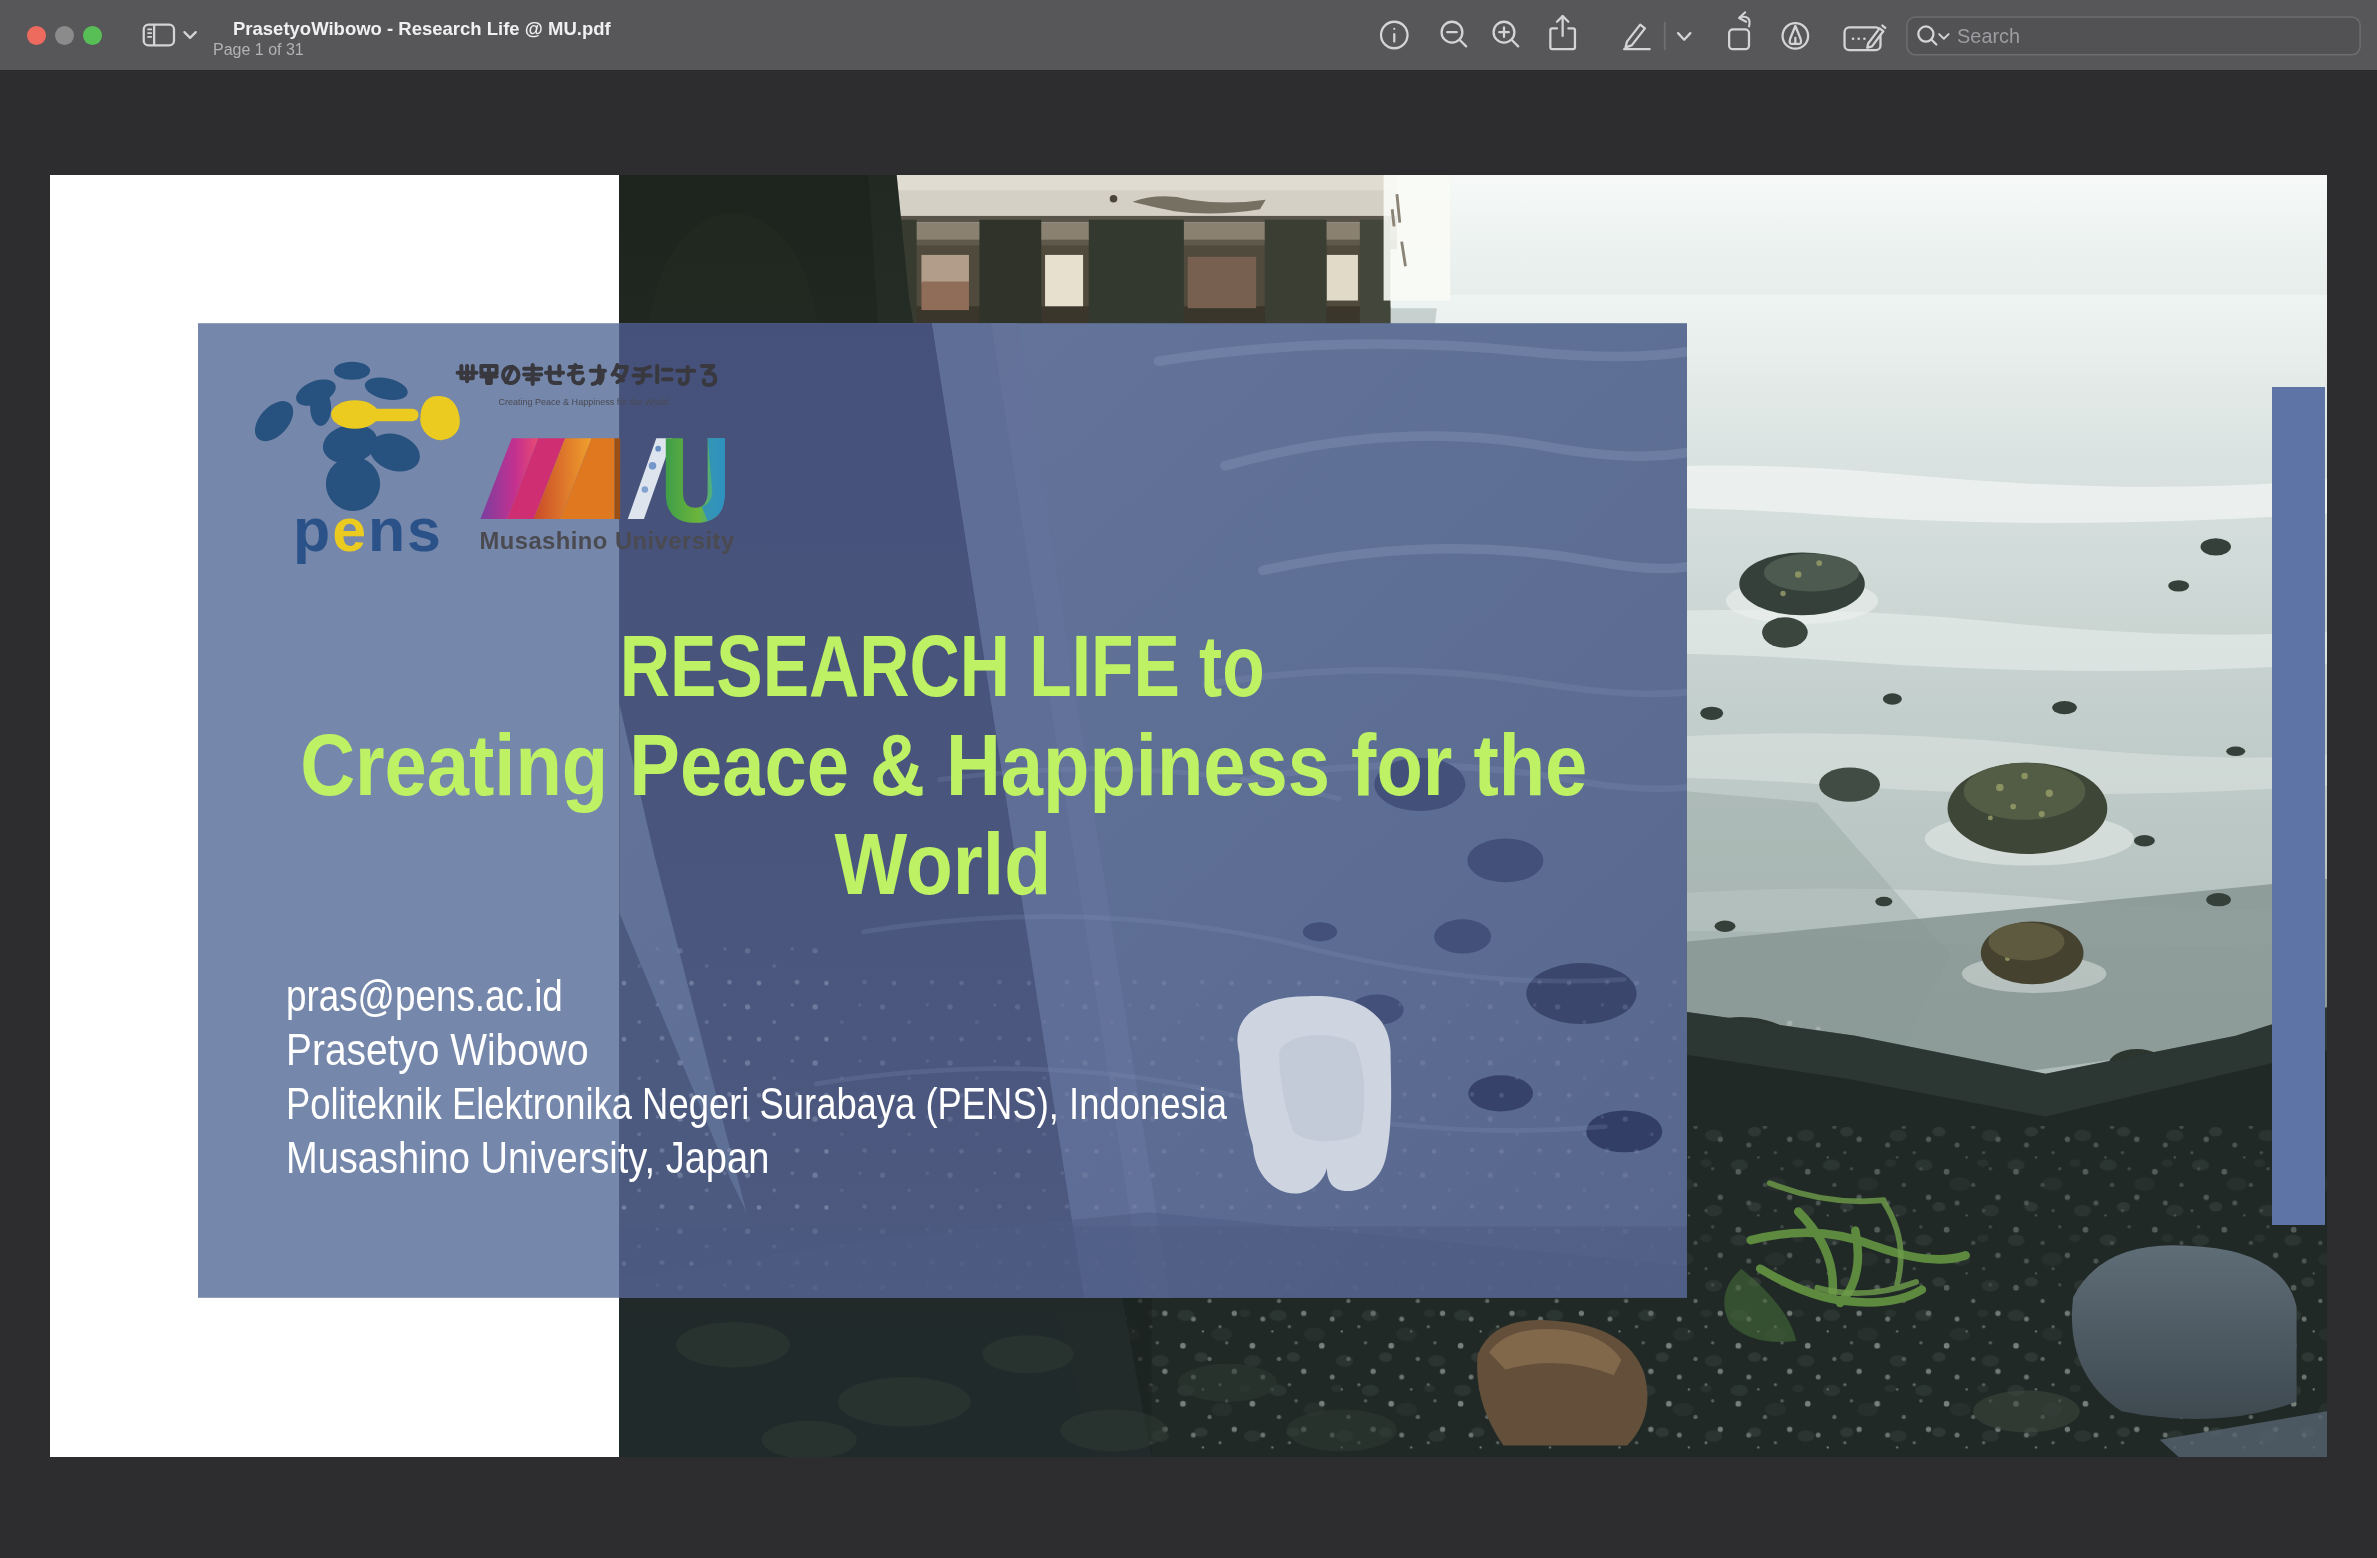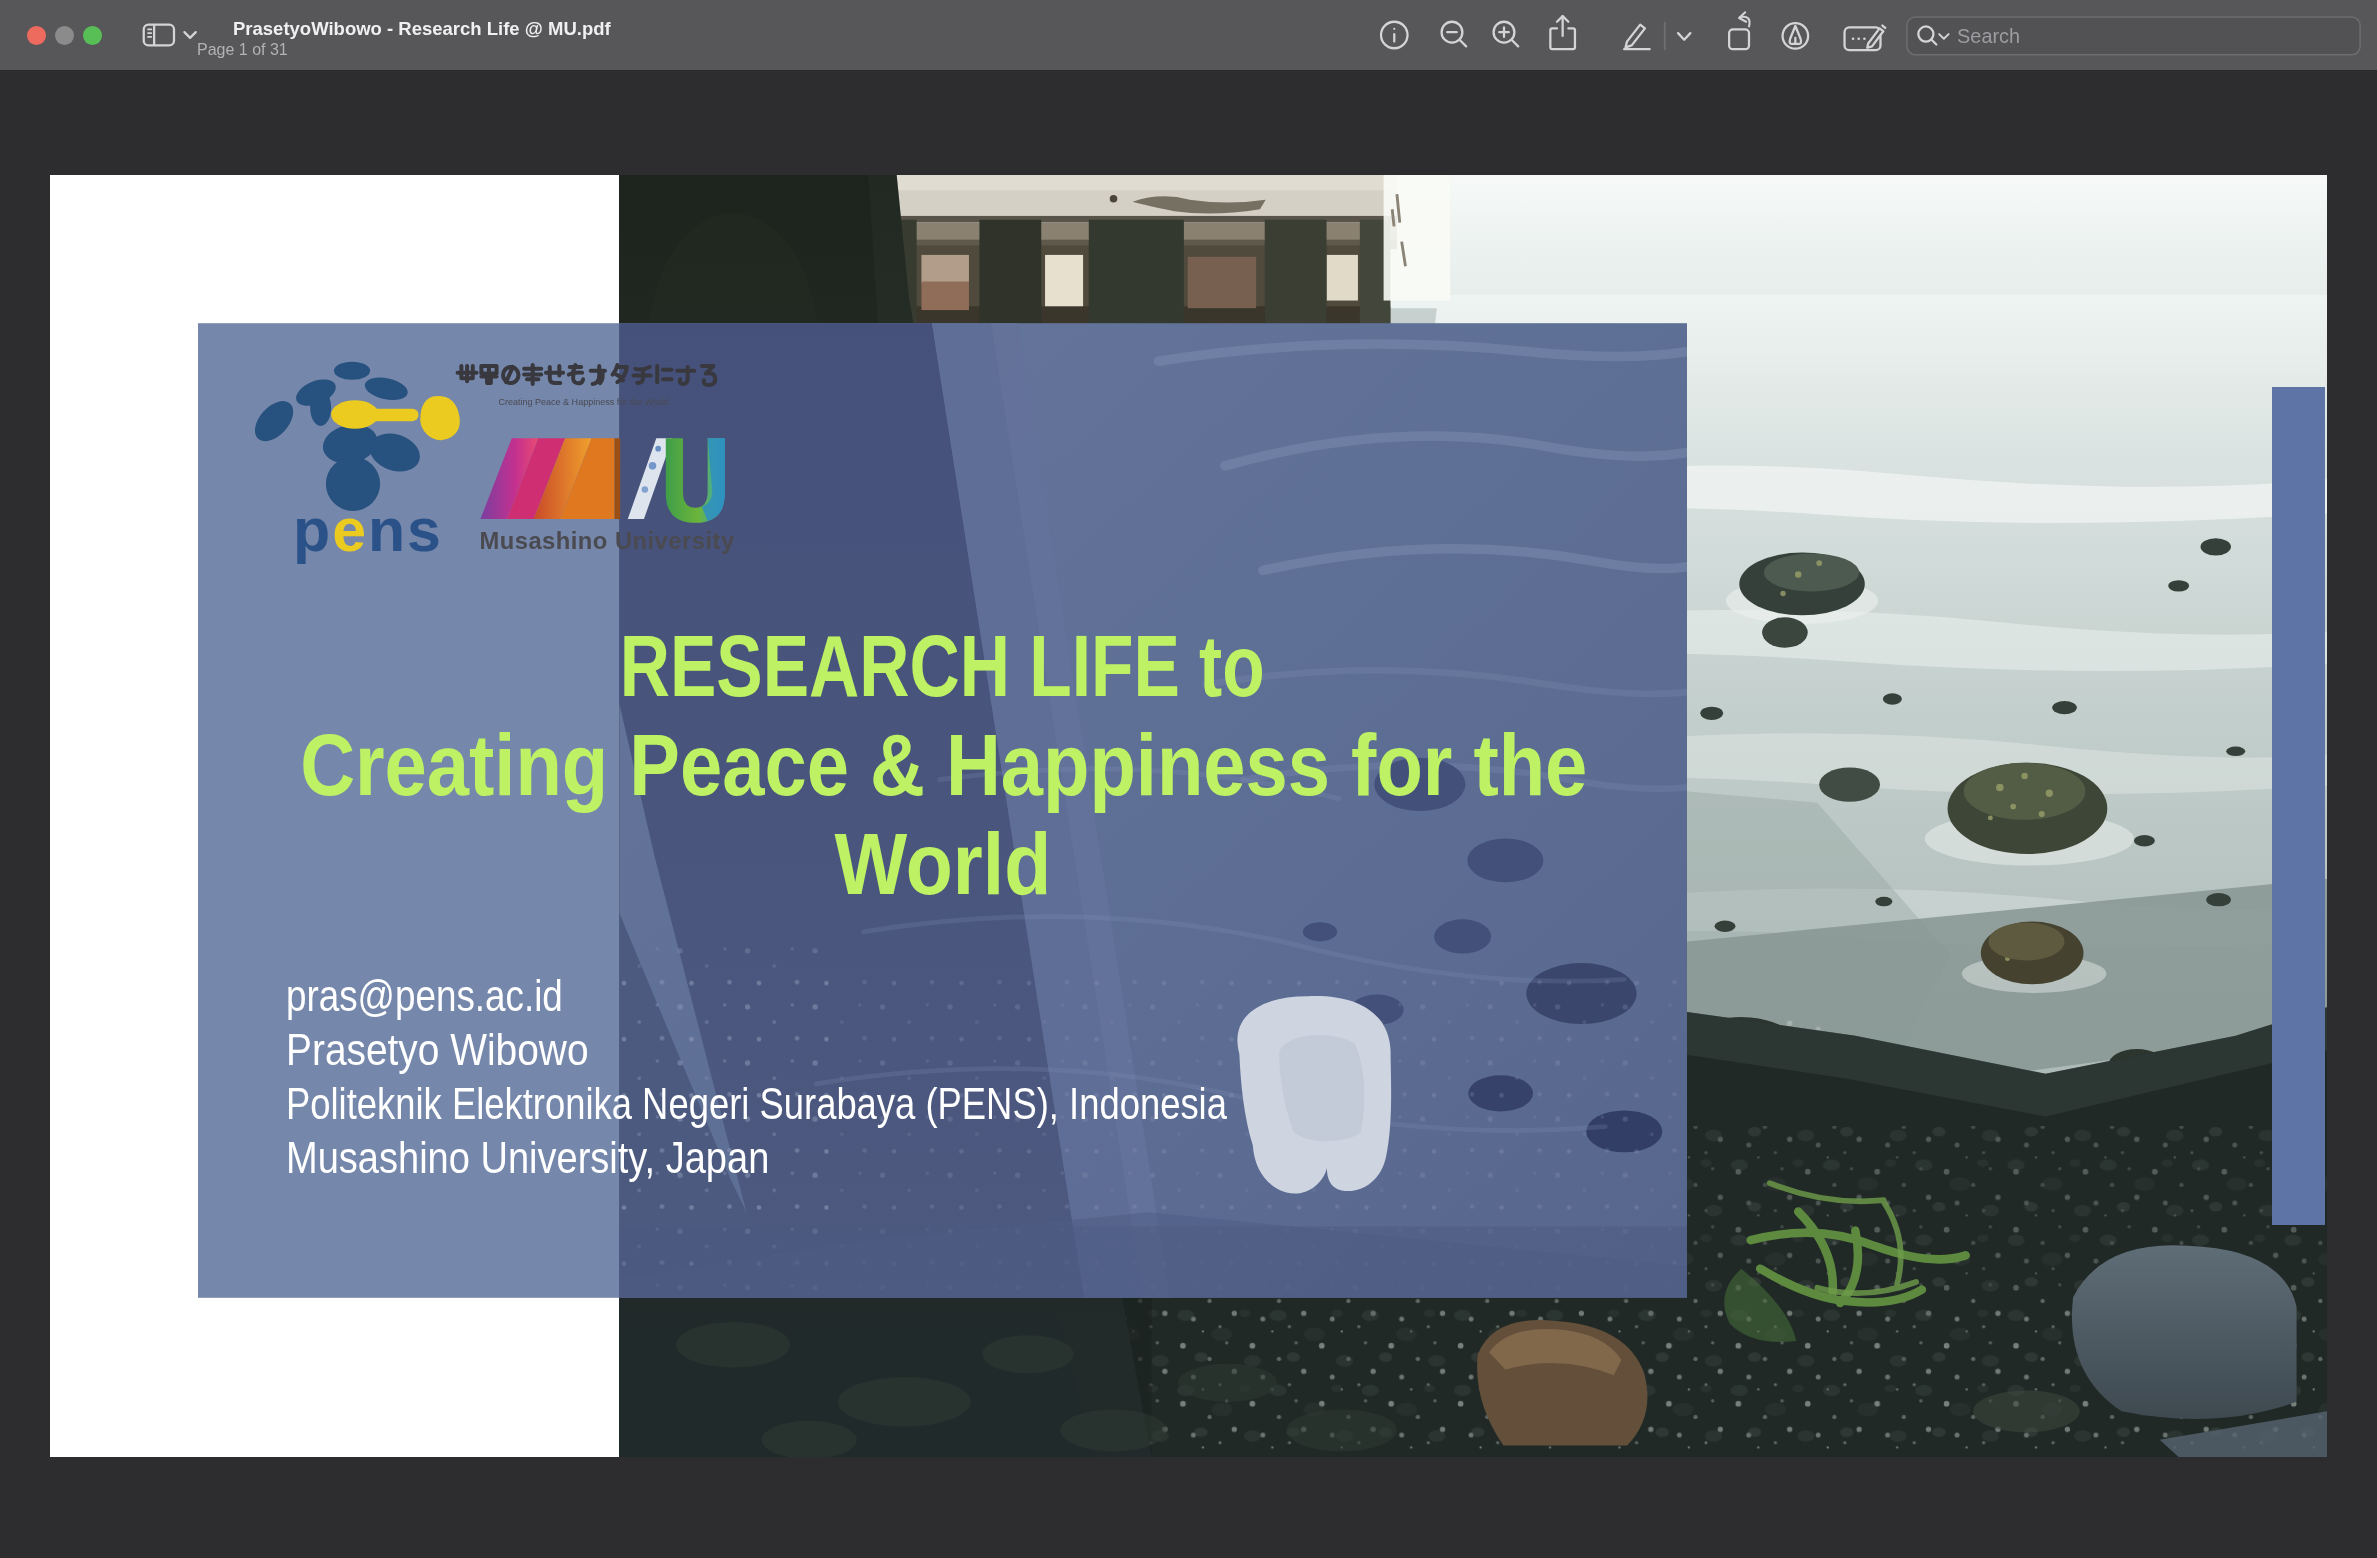--- a/index.html
+++ b/index.html
@@ -2,21 +2,21 @@
 <html style="font-size:15px"><head>
 <meta charset="utf-8">
 <style>
   html,body{margin:0;padding:0;width:2378px;height:1559px;overflow:hidden;
     background:#2d2d2f;font-family:"Liberation Sans", sans-serif;}
   .abs{position:absolute;}
   #toolbar{position:absolute;left:0;top:0;width:2378px;height:70px;background:#57575a;
     border-bottom:1.9px solid #29292b;}
   .tl{position:absolute;top:26px;width:19px;height:19px;border-radius:50%;}
   #wtitle{position:absolute;left:213px;top:18px;font-size:18.5px;font-weight:bold;color:#f0f0f2;white-space:nowrap;margin-left:20px;}
-  #wsub{position:absolute;left:197px;top:44px;font-size:17px;color:#b2b2b5;white-space:nowrap;}
+  #wsub{position:absolute;left:213px;top:44px;font-size:17px;color:#b2b2b5;white-space:nowrap;}
   #page{position:absolute;left:50px;top:175px;width:2277px;height:1282px;background:#ffffff;}
   #strip{position:absolute;left:2272px;top:387px;width:53px;height:838px;background:#5f74a6;}
   #titleblock{position:absolute;left:198px;top:616px;width:1489px;text-align:center;
     color:#bef264;font-weight:bold;font-size:88px;line-height:99px;}
   #titleblock span{display:inline-block;transform-origin:50% 50%;white-space:nowrap;}
   #authors{position:absolute;left:286px;top:969px;color:#fff;font-size:45px;line-height:54px;white-space:nowrap;}
   #authors span{display:inline-block;transform-origin:0 50%;}
 </style>
 </head>
 <body>

